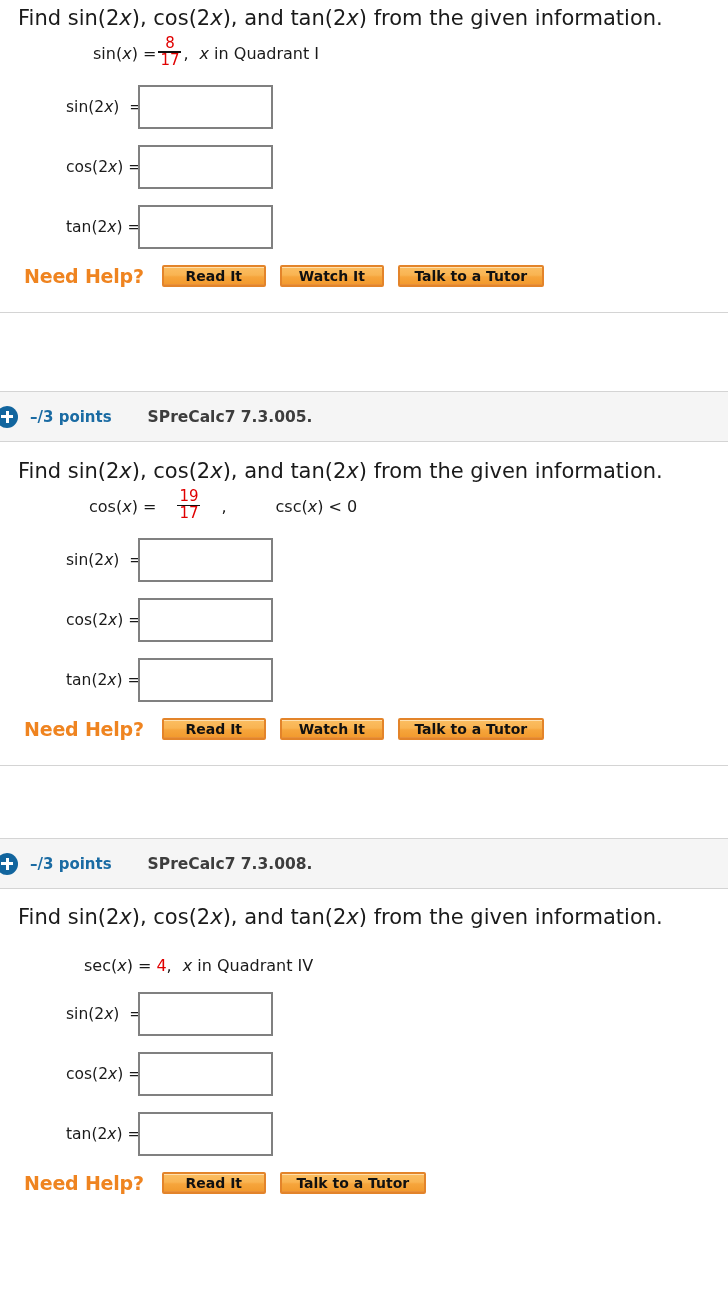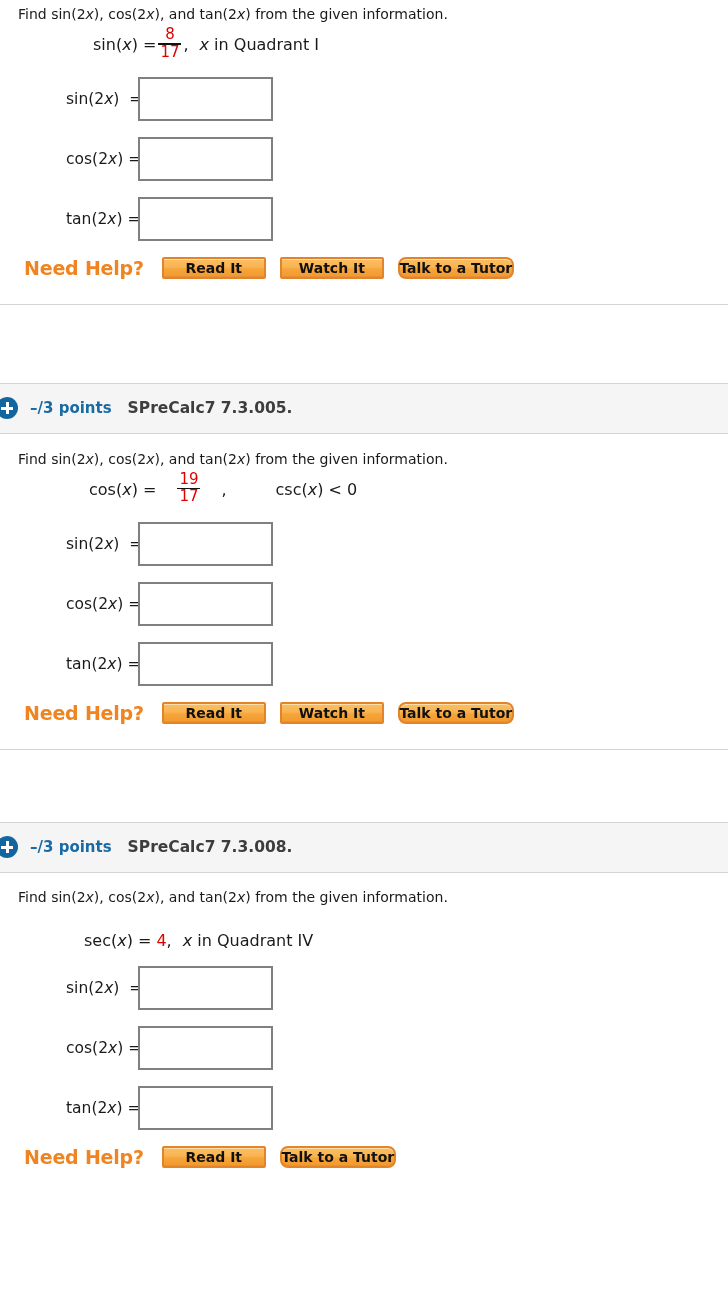--- a/index.html
+++ b/index.html
@@ -13,21 +13,21 @@
     font-family: "DejaVu Sans", sans-serif;
     color: #000000;
     overflow: hidden;
     position: relative;
   }
 
   
   .problem { position: relative; }
 
   .prompt {
-    font-size: 14px;
+    font-size: 21px;
     color: #1a1a1a;
     padding-left: 18px;
     line-height: 1.2;
   }
   .prompt .var { font-style: italic; }
 
   .given {
     font-size: 16px;
     color: #1a1a1a;
     line-height: 1.2;
@@ -126,21 +126,21 @@
     font-weight: bold;
     color: #111111;
     margin-right: 14px;
     padding: 8px 6px;
     box-sizing: border-box;
     cursor: pointer;
     white-space: nowrap;
   }
   .help-btn.w-read   { width: 104px; }
   .help-btn.w-watch  { width: 104px; }
-  .help-btn.w-tutor  { width: 116px; border-radius: 8px; }
+  .help-btn.w-tutor  { width: 146px; }
 
   
   .hr-line {
     height: 1px;
     background: #d4d4d4;
     width: 100%;
   }
   .header-band {
     background: #f5f5f5;
     border-top: 1px solid #d4d4d4;
@@ -169,21 +169,21 @@
   .plus-icon::before {
     left: 5px; top: 9.5px; width: 12px; height: 3px;
   }
   .plus-icon::after {
     top: 5px; left: 9.5px; height: 12px; width: 3px;
   }
   .points-text {
     font-size: 15px;
     font-weight: bold;
     color: #1a6ba3;
-    margin-right: 16px;
+    margin-right: 36px;
     white-space: nowrap;
   }
   .problem-id {
     font-size: 15.5px;
     font-weight: bold;
     color: #3d3d3d;
     white-space: nowrap;
   }
 
   .gap-block { background: #ffffff; }

